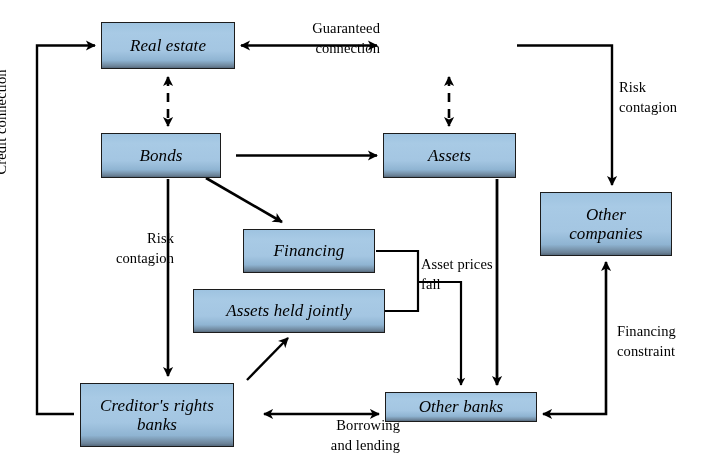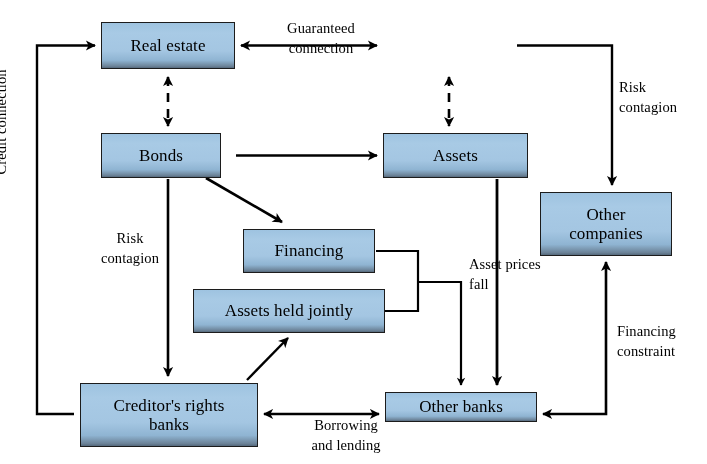--- a/index.html
+++ b/index.html
@@ -42,33 +42,33 @@
     color: #000000;
     font-size: 17px;
     line-height: 1.12;
     letter-spacing: 0.1px;
     padding: 0 4px;
   }
   .node-box .node-label {
     display: block;
     width: 100%;
     white-space: pre-line;
+    font-style: italic;
   }
   .edge-label {
     position: absolute;
     color: #000000;
     font-size: 14.5px;
     line-height: 1.35;
-    text-align: center;
+    text-align: right;
     white-space: pre-line;
     letter-spacing: 0.1px;
   }
   .edge-label.left-align {
     text-align: left;
-    margin-left: 48px;
   }
   .edge-label.vertical {
     transform-origin: left bottom;
     transform: rotate(-90deg);
     white-space: nowrap;
     text-align: left;
   }
 </style>
 </head>
 <body>
@@ -120,38 +120,38 @@
 
   <div class="node-box" style="left:101px; top:22px; width:134px; height:47px;">
     <span class="node-label">Real estate</span>
   </div>
 
 
   <div class="node-box" style="left:101px; top:133px; width:120px; height:45px;">
     <span class="node-label">Bonds</span>
   </div>
 
-  <div class="node-box" style="left:383px; top:133px; width:145px; height:45px;">
+  <div class="node-box" style="left:383px; top:133px; width:133px; height:45px;">
     <span class="node-label">Assets</span>
   </div>
 
   <div class="node-box" style="left:540px; top:192px; width:132px; height:64px;">
     <span class="node-label">Other
 companies</span>
   </div>
 
   <div class="node-box" style="left:243px; top:229px; width:132px; height:44px;">
     <span class="node-label">Financing</span>
   </div>
 
   <div class="node-box" style="left:183px; top:289px; width:192px; height:44px;margin-left:10px;">
     <span class="node-label">Assets held jointly</span>
   </div>
 
-  <div class="node-box" style="left:80px; top:383px; width:178px; height:64px;">
+  <div class="node-box" style="left:80px; top:383px; width:154px; height:64px;">
     <span class="node-label">Creditor's rights
 banks</span>
   </div>
 
   <div class="node-box" style="left:385px; top:392px; width:152px; height:30px;">
     <span class="node-label">Other banks</span>
   </div>
 
   <div class="edge-label" style="left:262px; top:19px; width:118px;">Guaranteed
 connection</div>

